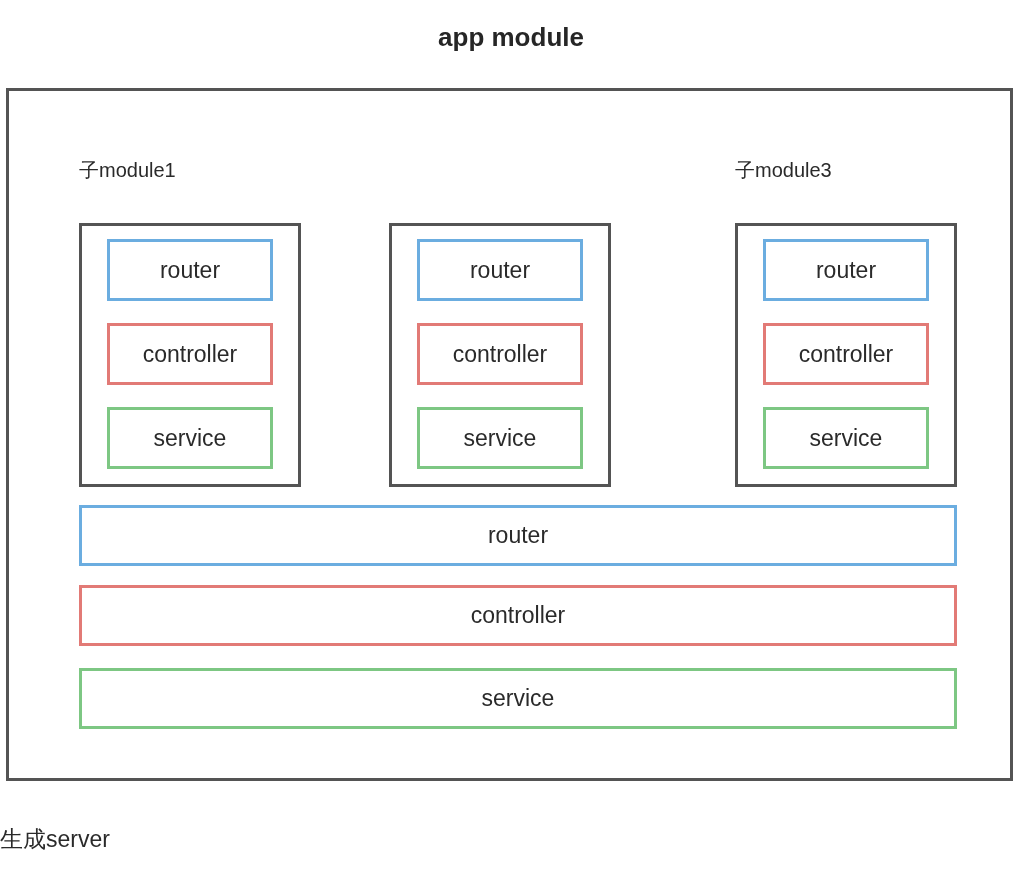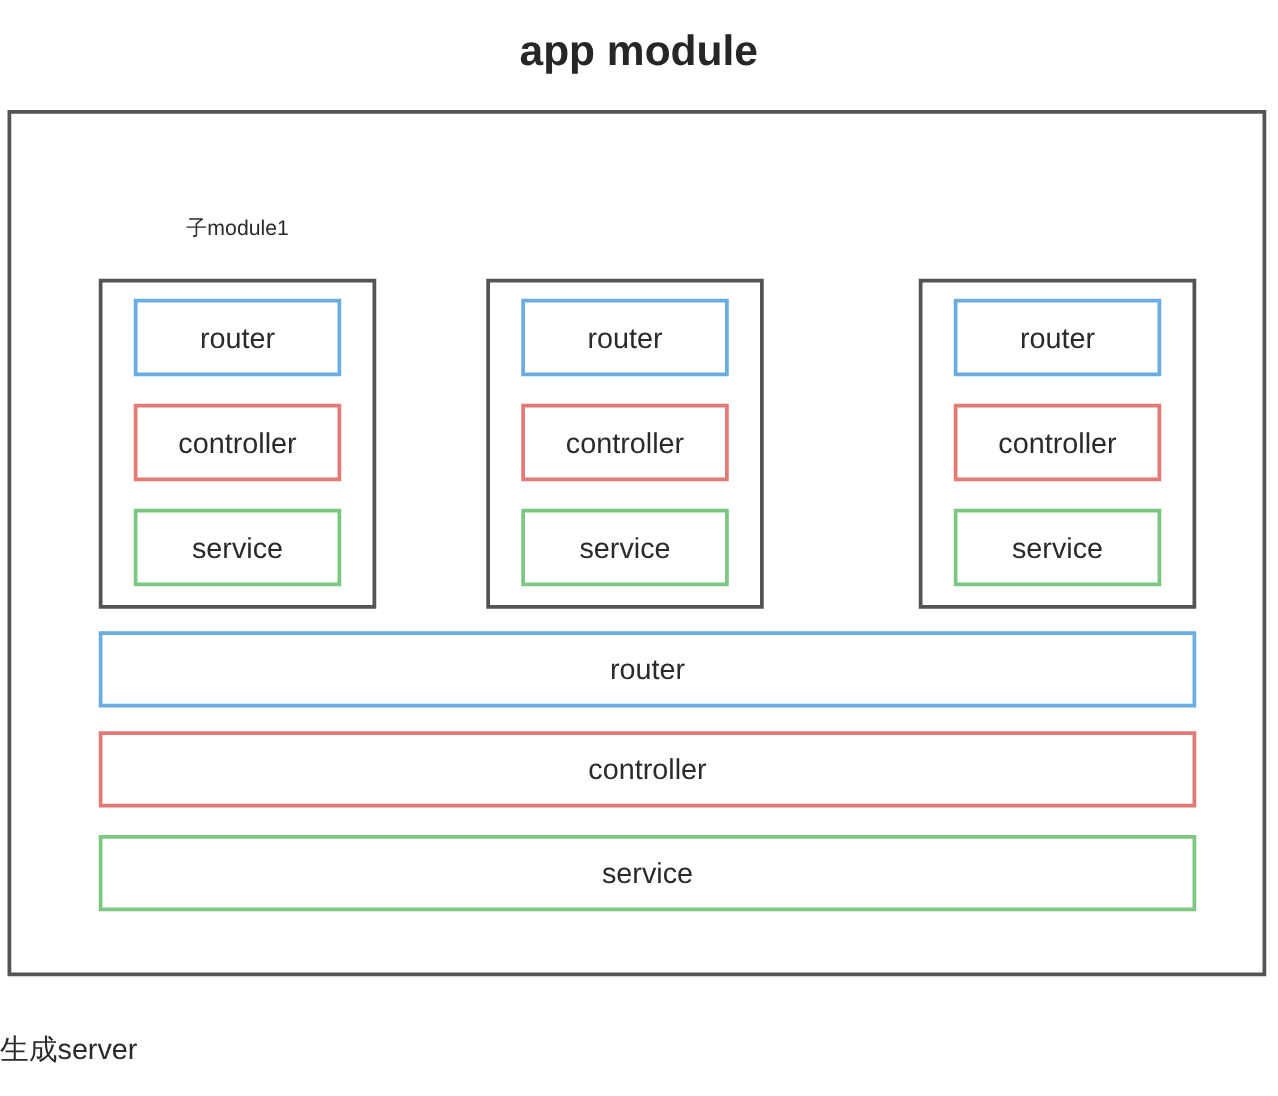--- a/index.html
+++ b/index.html
@@ -21,40 +21,39 @@
     font-family: "Liberation Sans", "DejaVu Sans", sans-serif;
     color: var(--text);
     overflow: hidden;
   }
   .diagram-title {
     position: absolute;
     top: 22px;
     left: 0;
     width: 100%;
     text-align: center;
-    font-size: 34px;
+    font-size: 26px;
     font-weight: 700;
     color: #262626;
   }
   .outer-container {
     position: absolute;
     left: 6px;
     top: 88px;
     width: 1007px;
     height: 693px;
     border: 3px solid var(--container-border);
     box-sizing: border-box;
     background: #ffffff;
   }
   .submodule-label {
     position: absolute;
     width: 222px;
-    top: 80px;
-    text-align: center;
-    font-size: 17px;
+    top: 66px;
+    font-size: 20px;
     color: var(--text);
   }
   .submodule-box {
     position: absolute;
     top: 132px;
     width: 222px;
     height: 264px;
     border: 3px solid var(--container-border);
     box-sizing: border-box;
     display: flex;
@@ -108,20 +107,21 @@
   }
 </style>
 </head>
 <body>
 
 <div class="diagram-title">app module</div>
 
 <div class="outer-container">
 
   <div class="submodule-label pos-m1">子module1</div>
+  <div class="submodule-label pos-m3">子module3</div>
 
   <div class="submodule-box pos-m1">
     <div class="layer-box layer-router">router</div>
     <div class="layer-box layer-controller">controller</div>
     <div class="layer-box layer-service">service</div>
   </div>
 
   <div class="submodule-box pos-m2">
     <div class="layer-box layer-router">router</div>
     <div class="layer-box layer-controller">controller</div>

